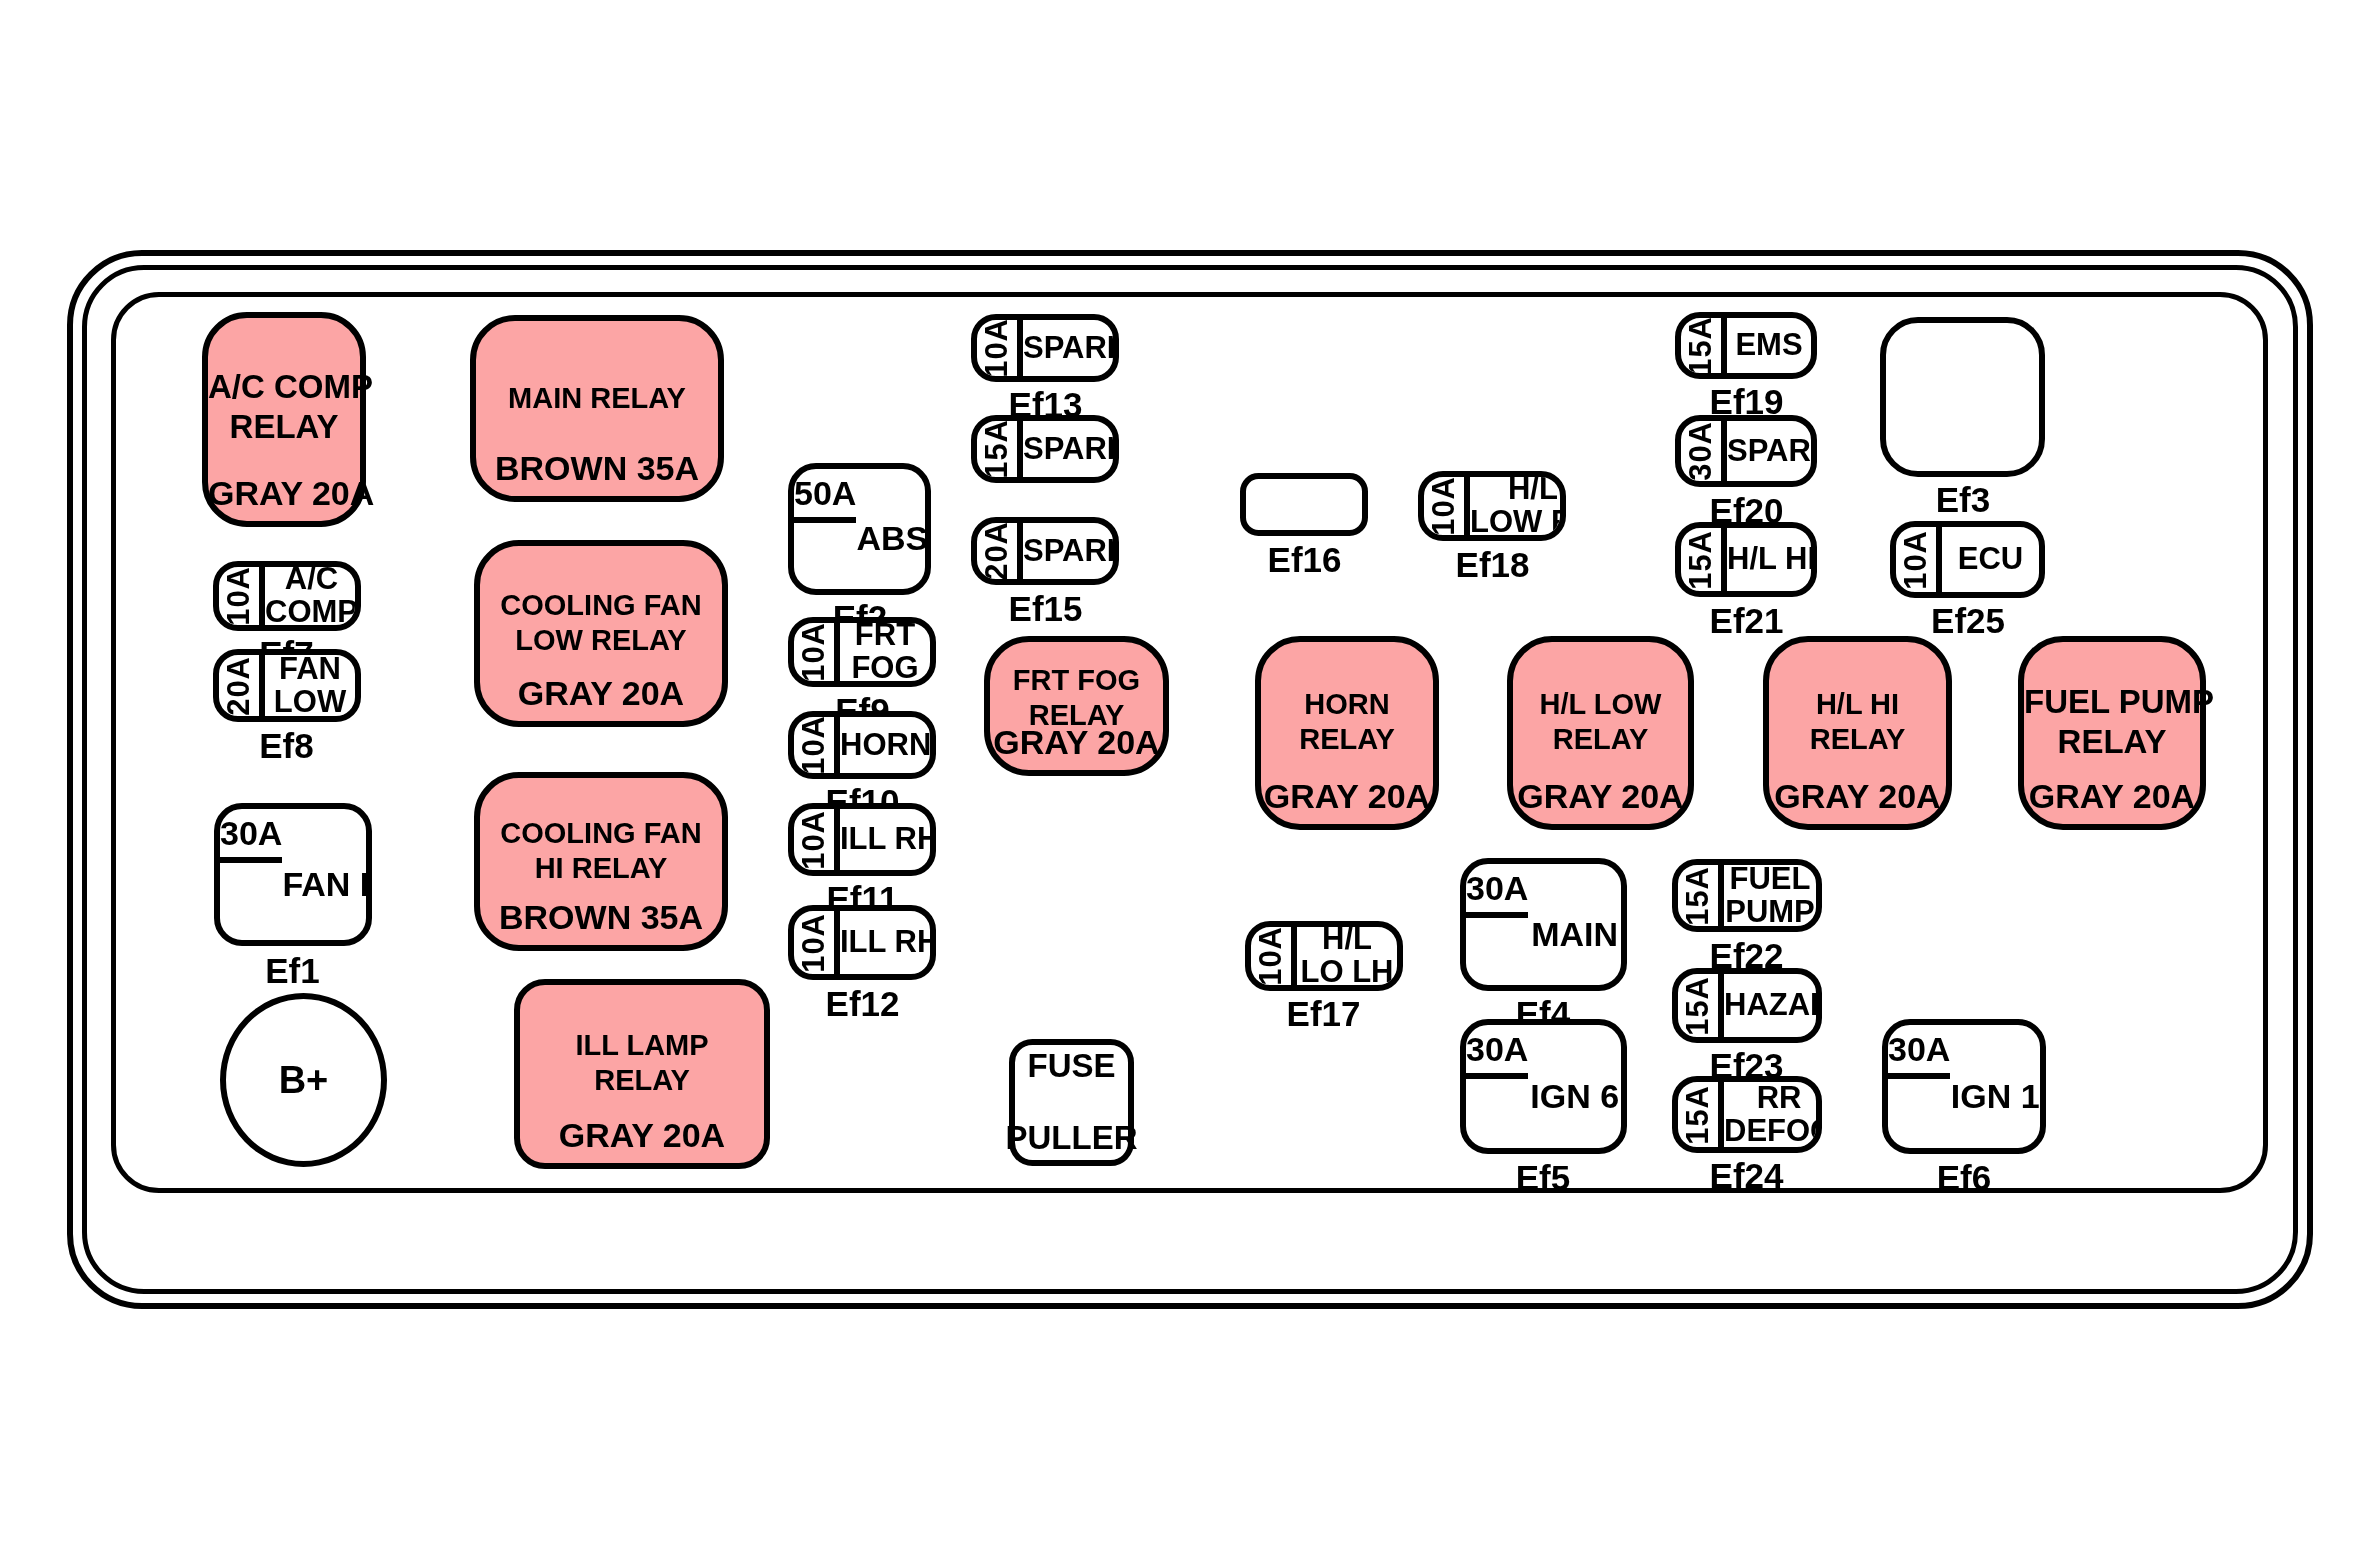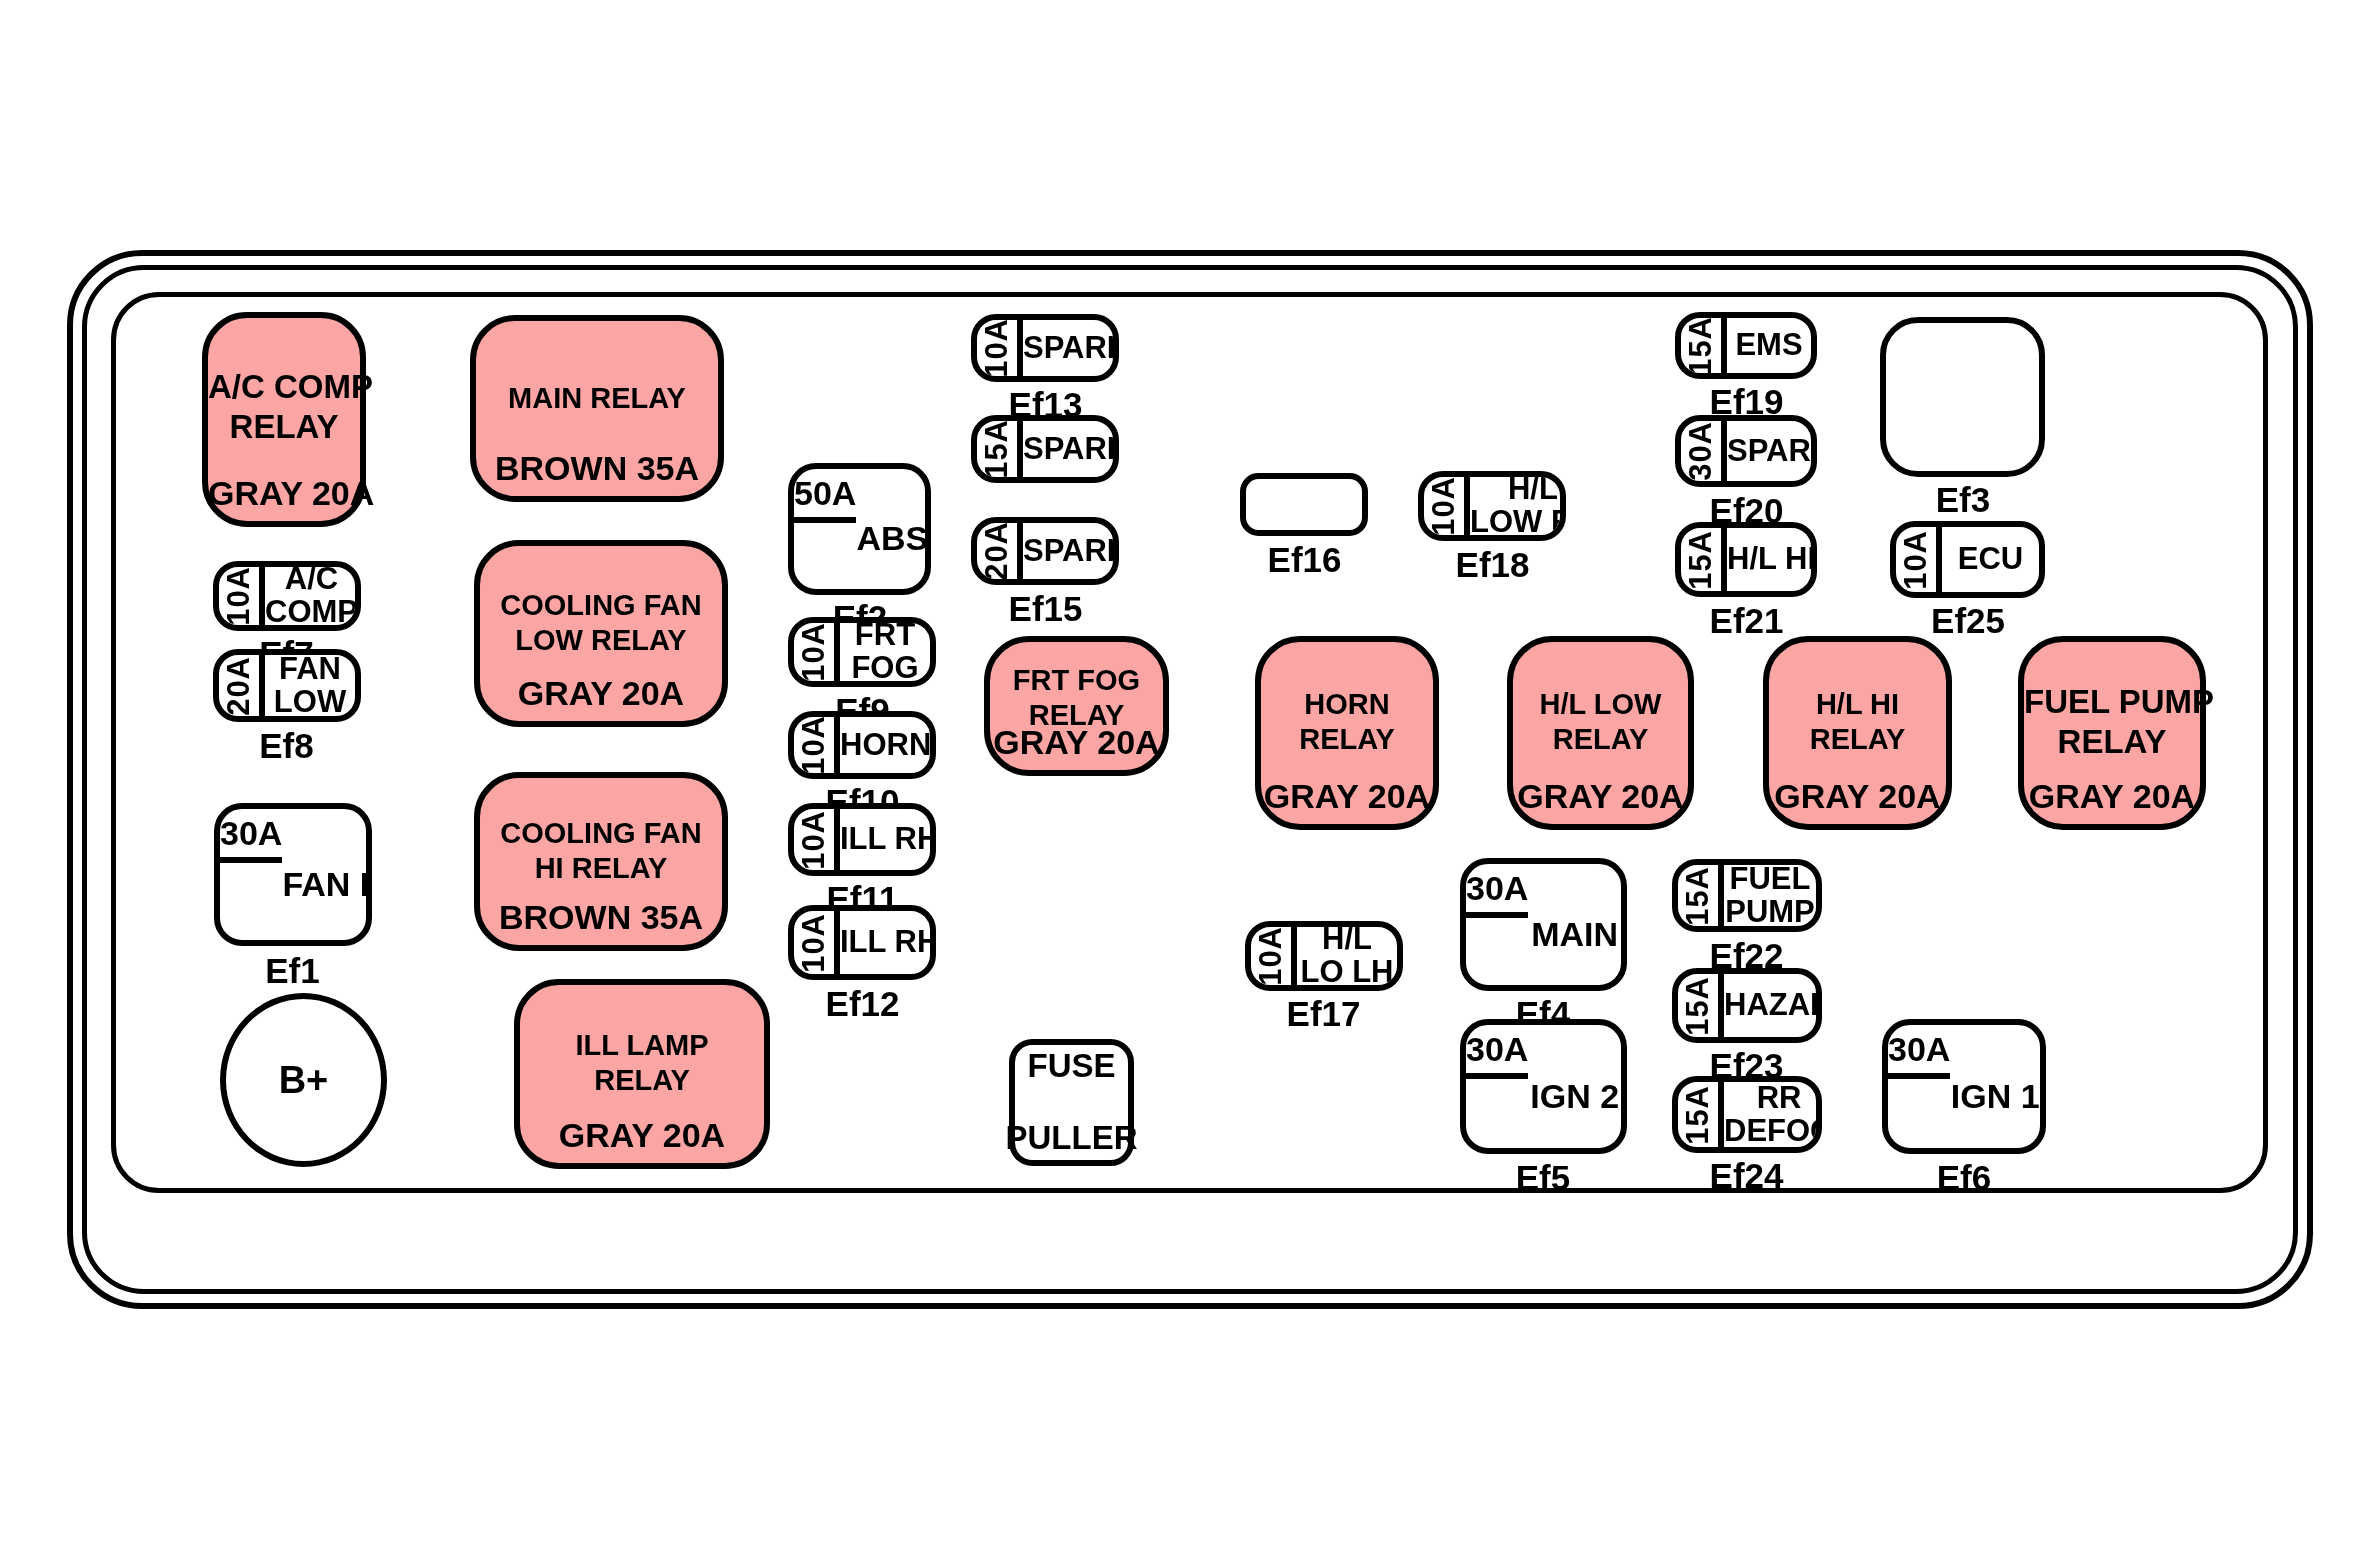--- a/index.html
+++ b/index.html
@@ -64,21 +64,21 @@
       </div>
     <div class="note">GRAY 20A</div>
   </div>
   <div class="relay" style="left:474px;top:772px;width:254px;height:179px;">
     <div class="title">
         <span>COOLING FAN</span>
         <span>HI RELAY</span>
       </div>
     <div class="note">BROWN 35A</div>
   </div>
-  <div class="relay" style="left:514px;top:979px;width:256px;height:190px;">
+  <div class="relay" style="left:514px;top:979px;width:256px;height:190px;border-radius:31px;">
     <div class="title">
         <span>ILL LAMP</span>
         <span>RELAY</span>
       </div>
     <div class="note">GRAY 20A</div>
   </div>
   <div class="relay" style="left:984px;top:636px;width:185px;height:140px;">
     <div class="title">
         <span>FRT FOG</span>
         <span>RELAY</span>
@@ -292,21 +292,21 @@
   <div class="efl" style="left:1211px;top:994px;width:225px;">Ef17</div>
 
   <div class="ampbox" style="left:1460px;top:858px;width:167px;height:133px;">
     <div class="top">30A</div>
     <div class="bot">MAIN</div>
   </div>
   <div class="efl" style="left:1426px;top:994px;width:234px;">Ef4</div>
 
   <div class="ampbox" style="left:1460px;top:1019px;width:167px;height:135px;">
     <div class="top">30A</div>
-    <div class="bot">IGN 2</div>
+    <div class="bot">IGN 6</div>
   </div>
   <div class="efl" style="left:1426px;top:1158px;width:234px;">Ef5</div>
 
   <div class="puller" style="left:1009px;top:1039px;width:125px;height:127px;">
     <span>FUSE</span>
       <span>PULLER</span>
   </div>
 
   <div class="fuse" style="left:1672px;top:859px;width:150px;height:73px;">
     <div class="amp">

